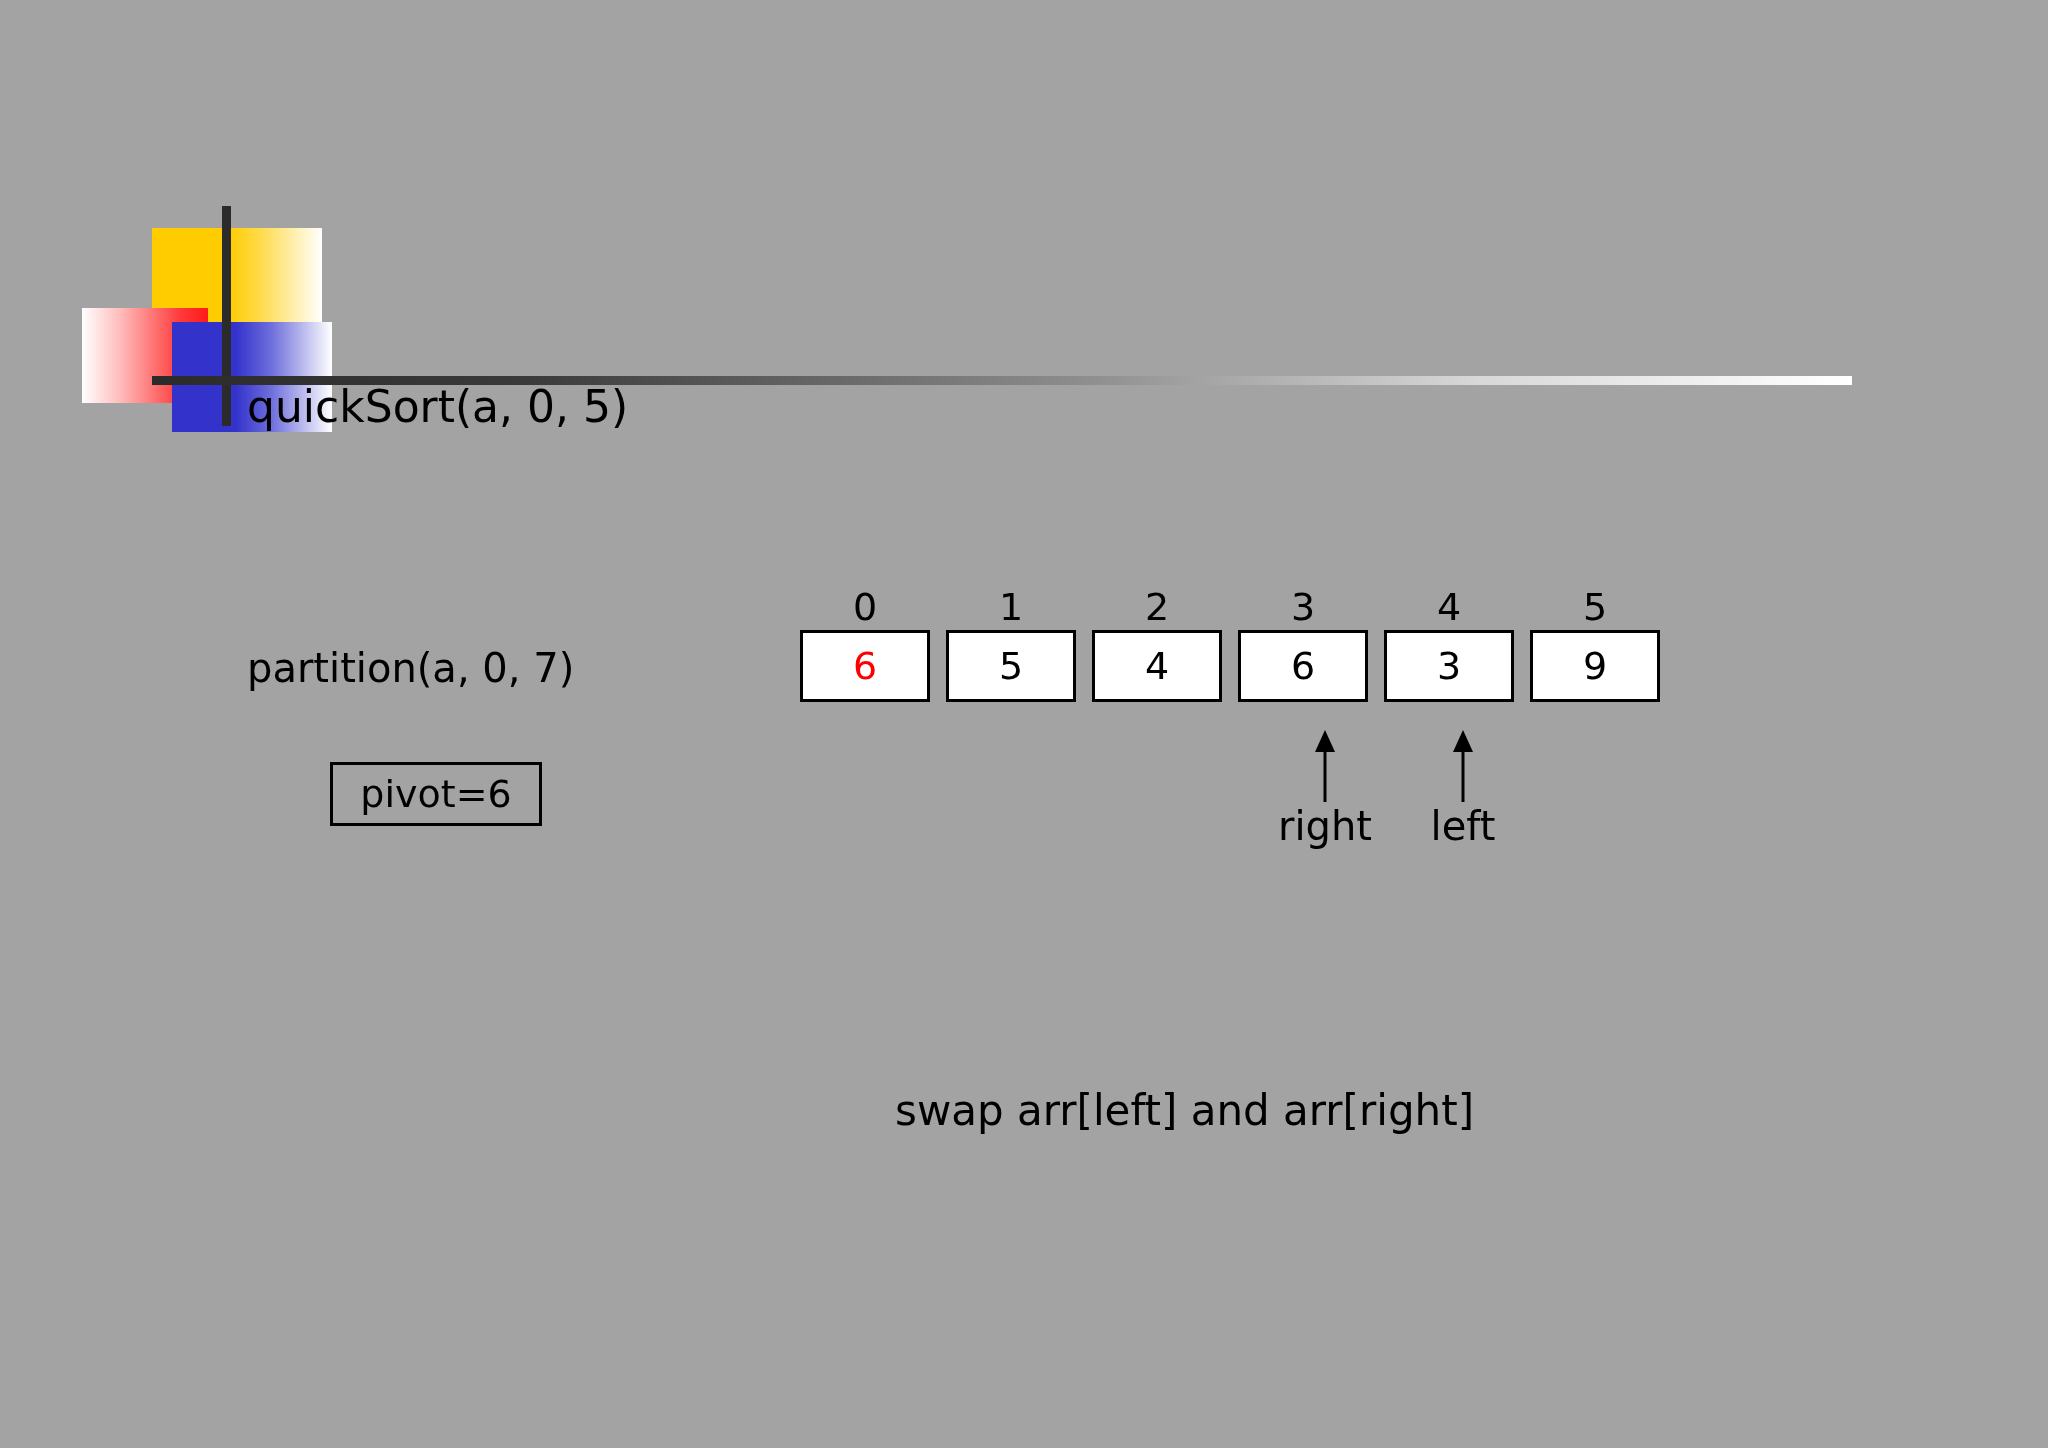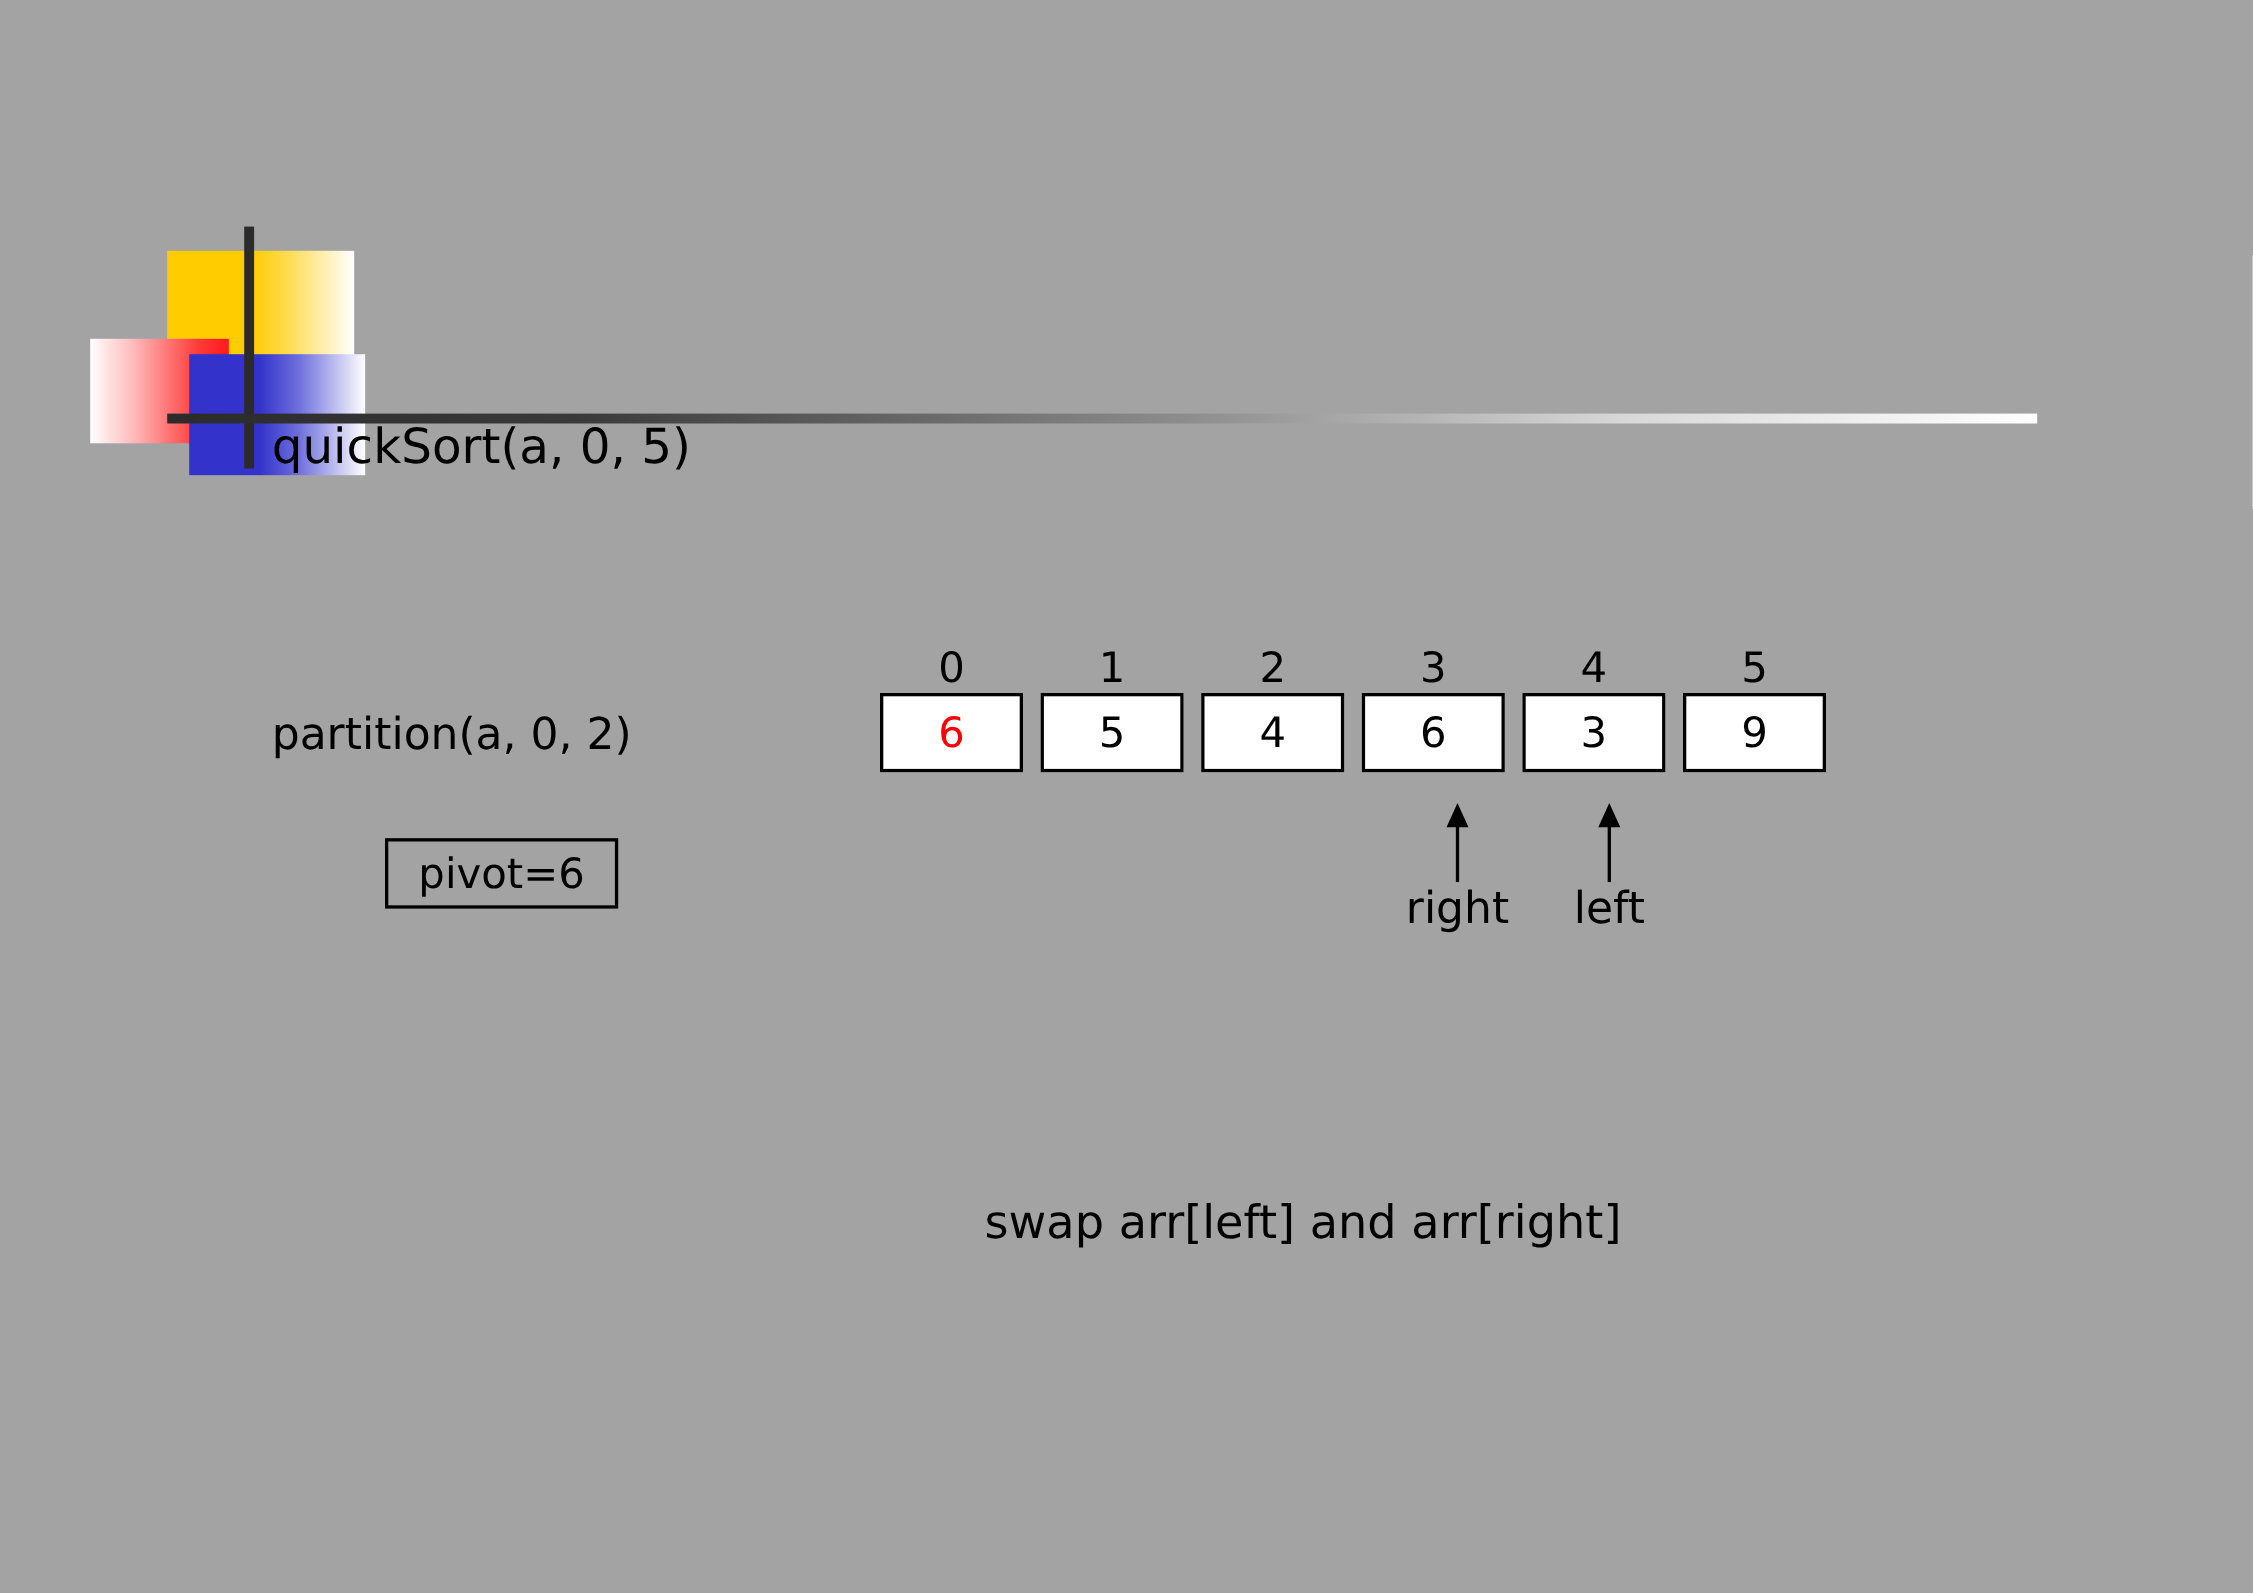--- a/index.html
+++ b/index.html
@@ -85,21 +85,20 @@
     left: 330px;
     top: 762px;
     width: 212px;
     height: 64px;
     border: 3px solid #000000;
     box-sizing: border-box;
     display: flex;
     align-items: center;
     justify-content: center;
     font-size: 38px;
-    margin-left: 20px;
   }
   .swap-note {
     position: absolute;
     left: 895px;
     top: 1086px;
     font-size: 42px;
     white-space: nowrap;
   }
 
   
@@ -160,21 +159,21 @@
 <div id="slide">
 
   <div class="deco-yellow"></div>
   <div class="deco-red"></div>
   <div class="deco-blue"></div>
   <div class="deco-vbar"></div>
   <div class="deco-hbar"></div>
 
   <div class="slide-title">quickSort(a, 0, 5)</div>
 
-  <div class="partition-label">partition(a, 0, 2)</div>
+  <div class="partition-label">partition(a, 0, 7)</div>
 
   <div class="pivot-box">
     <span>pivot=6</span>
   </div>
 
   <div id="array-wrap">
     <div class="idx-row" id="idx-row">
         <div class="idx-label">0</div>
         <div class="idx-label">1</div>
         <div class="idx-label">2</div>

